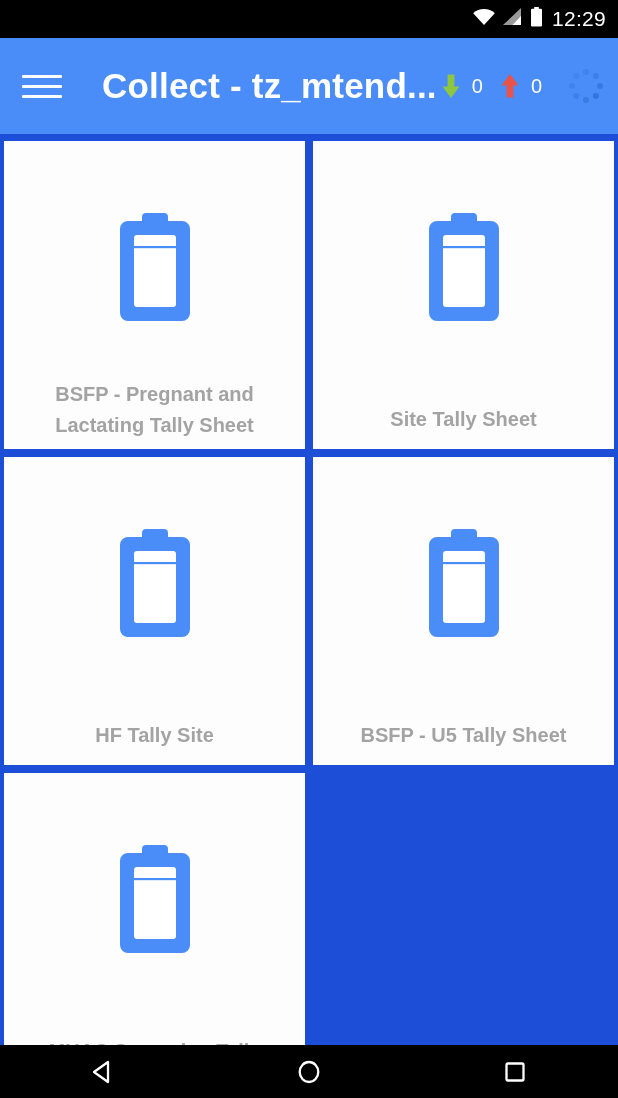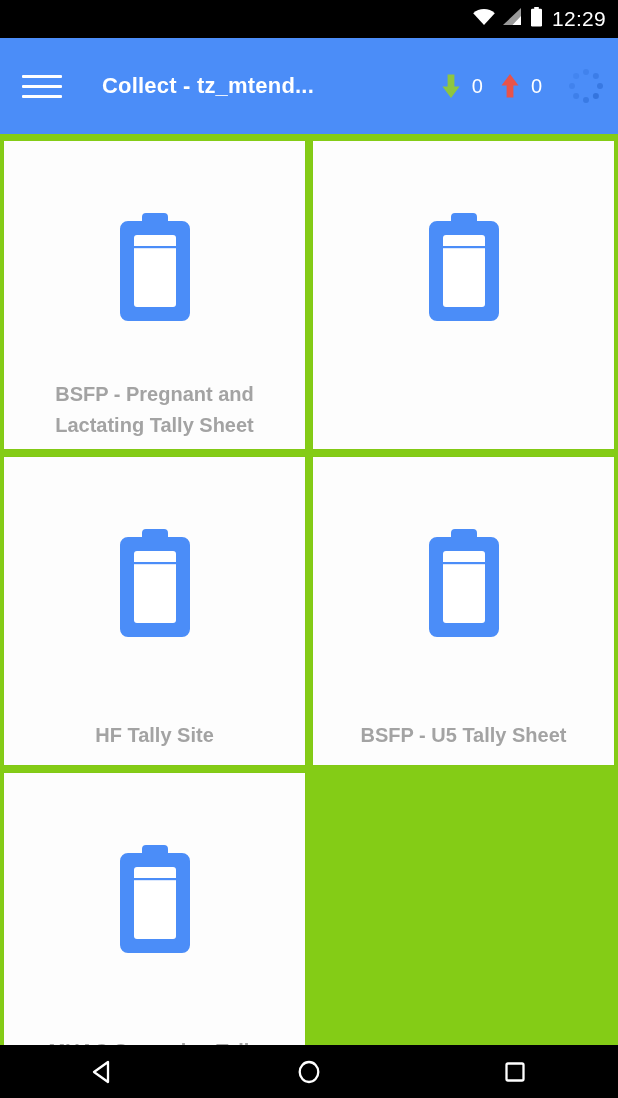--- a/index.html
+++ b/index.html
@@ -3,21 +3,21 @@
 <meta charset="utf-8">
 <style>
   * { margin:0; padding:0; box-sizing:border-box; }
   html,body { width:618px; height:1098px; }
   body {
     font-family:"Liberation Sans", sans-serif;
     background:#efefef;
     overflow:hidden;
     -webkit-font-smoothing:antialiased;
   }
-  #screen { position:relative; width:618px; height:1098px; background:#84cc16; overflow:hidden; }
+  #screen { position:relative; width:618px; height:1098px; background:#1d4ed8; overflow:hidden; }
 
   
   .statusbar {
     position:absolute; top:0; left:0; width:618px; height:38px;
     background:#000; display:flex; align-items:center;
     justify-content:flex-end; padding-right:12px;
   }
   .sb-icons { display:flex; align-items:center; gap:7px; }
   .sb-clock {
     color:#fff; font-size:21px; letter-spacing:.3px;
@@ -29,21 +29,21 @@
   .toolbar {
     position:absolute; top:38px; left:0; width:618px; height:96px;
     background:#4b8df8; display:flex; align-items:center;
   }
   .hamburger {
     width:58px; margin-left:22px; display:flex; flex-direction:column;
     justify-content:center; gap:7px; cursor:pointer;
   }
   .hamburger span { display:block; width:40px; height:3px; background:#fff; border-radius:1px; }
   .title {
-    color:#fff; font-size:22px; font-weight:bold;
+    color:#fff; font-size:35px; font-weight:bold;
     margin-left:22px; white-space:nowrap; letter-spacing:.2px;
   }
   .sync-wrap { display:flex; align-items:center; margin-left:auto; padding-right:12px; gap:0; }
   .sync-item { display:flex; align-items:center; }
   .arrow { width:22px; height:26px; position:relative; }
   .arrow svg { display:block; }
   .sync-count { color:#fff; font-size:20px; margin:0 16px 0 10px; }
   .spinner { width:40px; height:40px; position:relative; margin-left:8px; }
   .spinner i {
     position:absolute; width:6px; height:6px; border-radius:50%;
@@ -161,20 +161,21 @@
         <div class="card-label">BSFP - Pregnant and Lactating Tally Sheet</div>
       </div>
       <div class="card">
         <div class="card-icon clipboard">
           <svg width="86" height="110" viewBox="0 0 86 110">
             <path d="M34 2 h18 a4 4 0 0 1 4 4 v4 h14 a8 8 0 0 1 8 8 v84 a8 8 0 0 1 -8 8 h-54 a8 8 0 0 1 -8 -8 v-84 a8 8 0 0 1 8 -8 h14 v-4 a4 4 0 0 1 4 -4 z" fill="#4b8df8"></path>
             <rect x="22" y="24" width="42" height="72" rx="3" fill="#ffffff"></rect>
             <rect x="22" y="35" width="42" height="2.2" fill="#4b8df8"></rect>
           </svg>
         </div>
+        <div class="card-label">Site Tally Sheet</div>
       </div>
       <div class="card">
         <div class="card-icon clipboard">
           <svg width="86" height="110" viewBox="0 0 86 110">
             <path d="M34 2 h18 a4 4 0 0 1 4 4 v4 h14 a8 8 0 0 1 8 8 v84 a8 8 0 0 1 -8 8 h-54 a8 8 0 0 1 -8 -8 v-84 a8 8 0 0 1 8 -8 h14 v-4 a4 4 0 0 1 4 -4 z" fill="#4b8df8"></path>
             <rect x="22" y="24" width="42" height="72" rx="3" fill="#ffffff"></rect>
             <rect x="22" y="35" width="42" height="2.2" fill="#4b8df8"></rect>
           </svg>
         </div>
         <div class="card-label">HF Tally Site</div>

